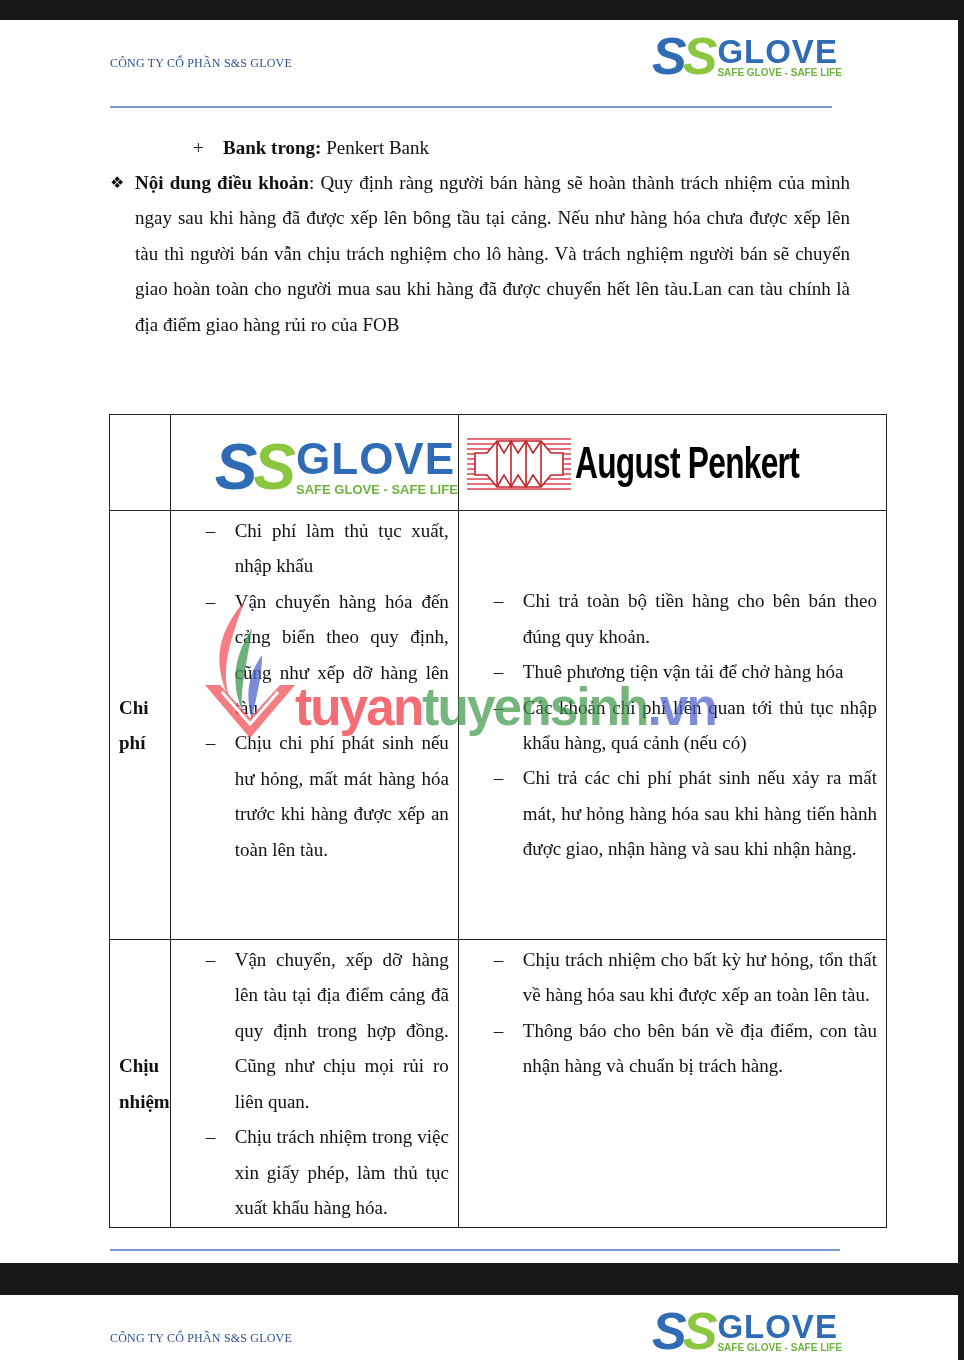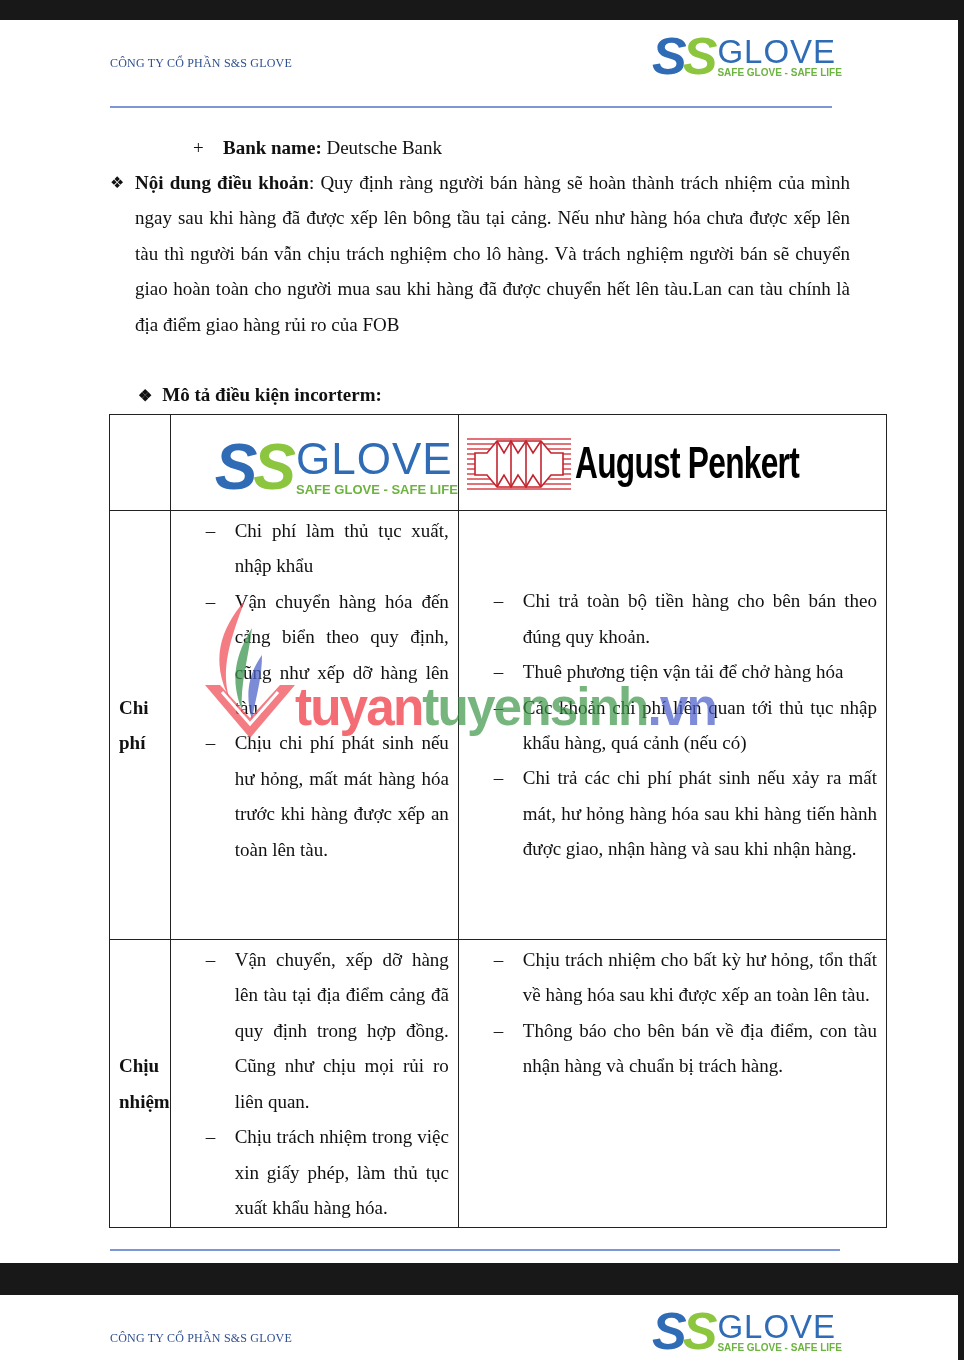--- a/index.html
+++ b/index.html
@@ -6,21 +6,21 @@
   body { width:964px; height:1360px; background:#181818; position:relative; overflow:hidden; font-family:"Liberation Serif", serif; color:#111; }
   .page { position:absolute; left:0; background:#fff; width:958px; }
   .page1 { top:20px; height:1243px; }
   .page2 { top:1295px; height:80px; }
   .hdr-title { position:absolute; left:110px; font-family:"Liberation Serif", serif; font-size:12px; color:#2e4f8f; letter-spacing:0.2px; }
   .logo { position:absolute; display:flex; align-items:center; }
   .logo .ss { font-family:"Liberation Sans", sans-serif; font-weight:bold; font-style:italic; letter-spacing:-4px; line-height:1; }
   .logo .s1 { color:#2f6cb5; }
   .logo .s2 { color:#8cc63f; }
   .logo .right { display:flex; flex-direction:column; margin-left:4px; }
-  .logo .glove { font-family:"Liberation Sans", sans-serif; font-weight:normal; color:#2f6cb5; line-height:1; letter-spacing:1px; }
+  .logo .glove { font-family:"Liberation Sans", sans-serif; font-weight:bold; color:#2f6cb5; line-height:1; letter-spacing:1px; }
   .logo .tag { font-family:"Liberation Sans", sans-serif; font-weight:bold; color:#6db33f; line-height:1; white-space:nowrap; }
   .hr { position:absolute; height:2px; background:#7b97d8; }
   .para { position:absolute; font-size:19px; line-height:35.4px; }
   .bank { left:193px; top:110px; }
   .bank .plus { display:inline-block; width:30px; }
   .clause { left:110px; top:145px; width:740px; }
   .clause .bullet { position:absolute; left:0; top:0; font-size:16px; }
   .clause .body { margin-left:25px; text-align:justify; text-align-last:left; }
   .desc { left:138px; top:357px; font-weight:bold; }
   .desc .bullet { font-size:16px; margin-right:10px; }
@@ -55,31 +55,28 @@
     <span class="ss" style="font-size:52px;"><span class="s1">S</span><span class="s2">S</span></span>
     <span class="right">
       <span class="glove" style="font-size:33px;">GLOVE</span>
       <span class="tag" style="font-size:10px;">SAFE GLOVE - SAFE LIFE</span>
     </span>
   </div>
 
   <div class="hr" style="left:110px; top:86px; width:722px;"></div>
 
   <div class="para bank">
-    <span class="plus">+</span><b>Bank name:</b><span> Deutsche Bank</span>
+    <span class="plus">+</span><b>Bank trong:</b><span> Penkert Bank</span>
   </div>
 
   <div class="para clause">
     <span class="bullet">❖</span>
     <div class="body"><b>Nội dung điều khoản</b><span>: Quy định ràng người bán hàng sẽ hoàn thành trách nhiệm của mình ngay sau khi hàng đã được xếp lên bông tầu tại cảng. Nếu như hàng hóa chưa được xếp lên tàu thì người bán vẫn chịu trách nghiệm cho lô hàng. Và trách nghiệm người bán sẽ chuyển giao hoàn toàn cho người mua sau khi hàng đã được chuyển hết lên tàu.Lan can tàu chính là địa điểm giao hàng rủi ro của FOB</span></div>
   </div>
 
-  <div class="para desc">
-    <span class="bullet">❖</span><span>Mô tả điều kiện incorterm:</span>
-  </div>
 
   <table class="cmp">
     <tbody>
         <tr class="hrow">
       <td class="c0"></td>
       <td class="c1">
         <div class="logo" style="position:relative; margin-left:44px; top:4px;">
           <span class="ss" style="font-size:64px;"><span class="s1">S</span><span class="s2">S</span></span>
           <span class="right">
             <span class="glove" style="font-size:44px;">GLOVE</span>

